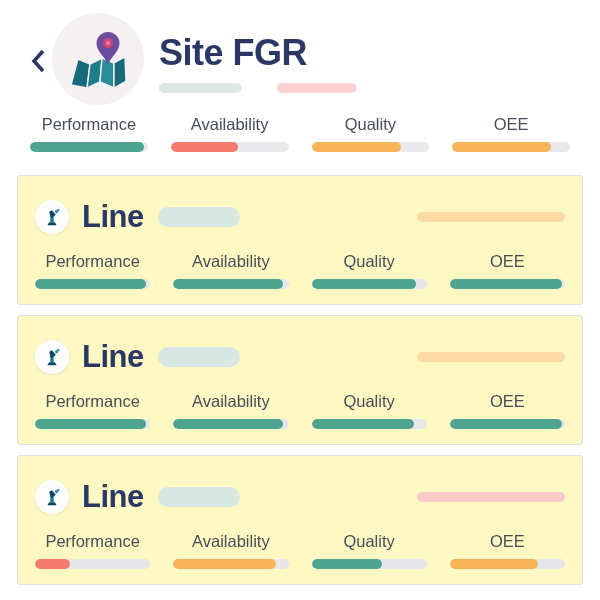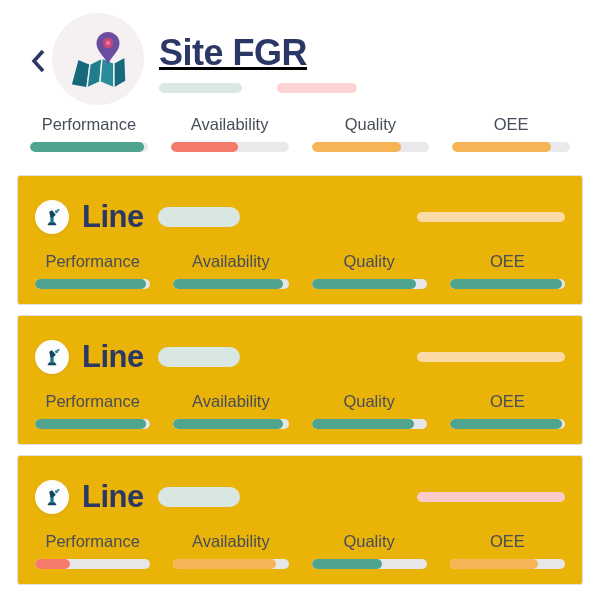--- a/index.html
+++ b/index.html
@@ -4,37 +4,37 @@
 <style>
   * { margin: 0; padding: 0; box-sizing: border-box; }
   html, body { width: 600px; height: 600px; background: #ffffff; overflow: hidden; }
   body { font-family: "Liberation Sans", sans-serif; }
 
   
   .header { display: flex; align-items: flex-start; padding: 13px 30px 0 30px; }
   .back-btn { width: 18px; height: 26px; margin-top: 35px; margin-right: 4px; cursor: pointer; flex: 0 0 auto; }
   .avatar { width: 92px; height: 92px; border-radius: 50%; background: #f5f0f2; flex: 0 0 auto;
             display: flex; align-items: center; justify-content: center; }
-  .title-block { margin-left: 15px; padding-top: 20px; text-decoration: underline; }
+  .title-block { margin-left: 15px; padding-top: 20px; }
   .site-title { font-size: 36px; font-weight: bold; color: #2b3765; letter-spacing: -0.5px; line-height: 1.1; }
   .title-pills { display: flex; margin-top: 10px; }
   .pill { border-radius: 6px; }
   .pill.teal-light { background: #dbe8e5; width: 83px; height: 10px; }
   .pill.pink-light { background: #fcd3d1; width: 80px; height: 10px; margin-left: 35px; }
 
   
   .metrics { display: grid; grid-template-columns: repeat(4, 1fr); column-gap: 23px; }
   .site-metrics { margin: 10px 30px 0 30px; }
   .metric-label { text-align: center; font-size: 16.5px; color: #474d59; margin-bottom: 8px; white-space: nowrap; }
   .track { height: 10px; border-radius: 5px; background: #e9e9eb; overflow: hidden; }
   .fill { height: 100%; border-radius: 5px; width: 0; }
 
   
   .cards { margin: 23px 17px 0 17px; }
-  .card { width: 100%; height: 130px; background: #eab308; border: 1px solid #e0e1e5; border-radius: 3px;
+  .card { width: 100%; height: 130px; background: #fef9c3; border: 1px solid #e0e1e5; border-radius: 3px;
           margin-bottom: 10px; padding: 0 17px; }
   .card-top { display: flex; align-items: center; margin-top: 23px; }
   .robot-badge { width: 34px; height: 34px; border-radius: 50%; background: #fdfdfe;
                  box-shadow: 0 1px 3px rgba(40,50,90,.10); display: flex; align-items: center; justify-content: center;
                  flex: 0 0 auto; }
   .line-name { font-size: 31px; font-weight: bold; color: #2b3765; margin-left: 13px; letter-spacing: -0.5px; }
   .name-skeleton { width: 82px; height: 20px; border-radius: 10px; background: #d8e7e2; margin-left: 14px; }
   .status-pill { width: 148px; height: 10px; border-radius: 5px; margin-left: auto; }
   .card .metrics { margin-top: 17px; }
   .card .track { background: #e7e7ea; }

